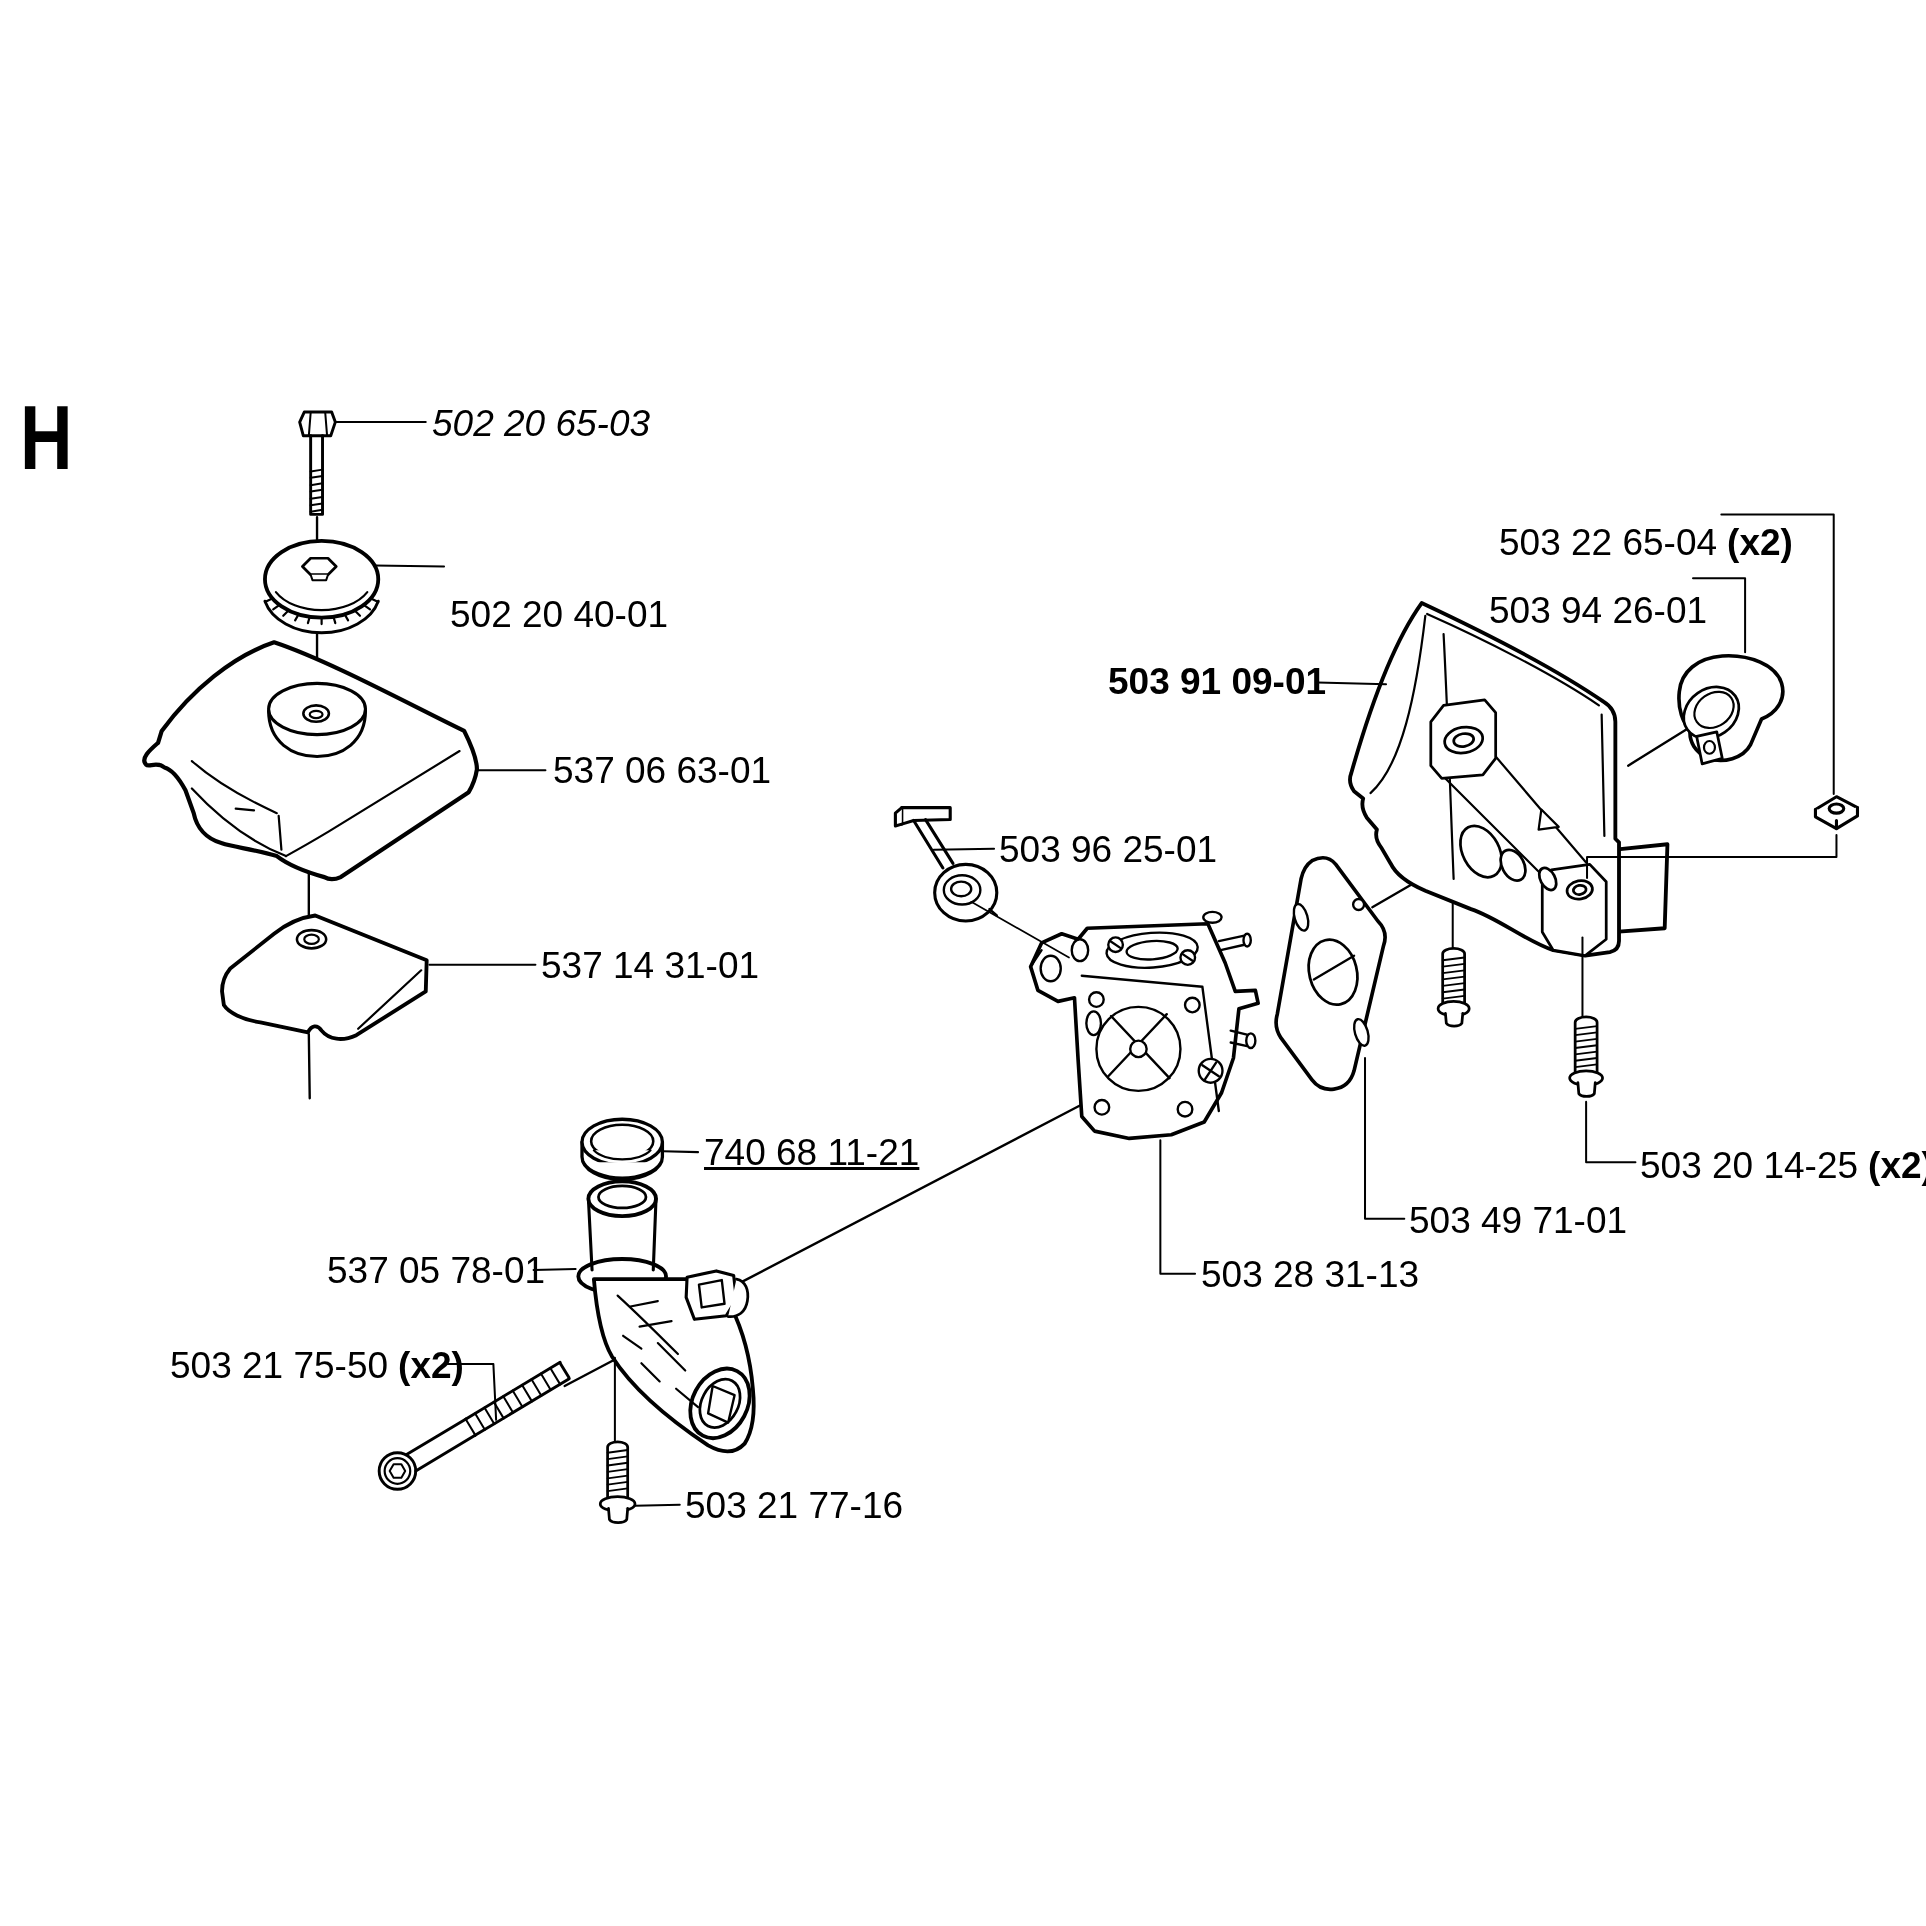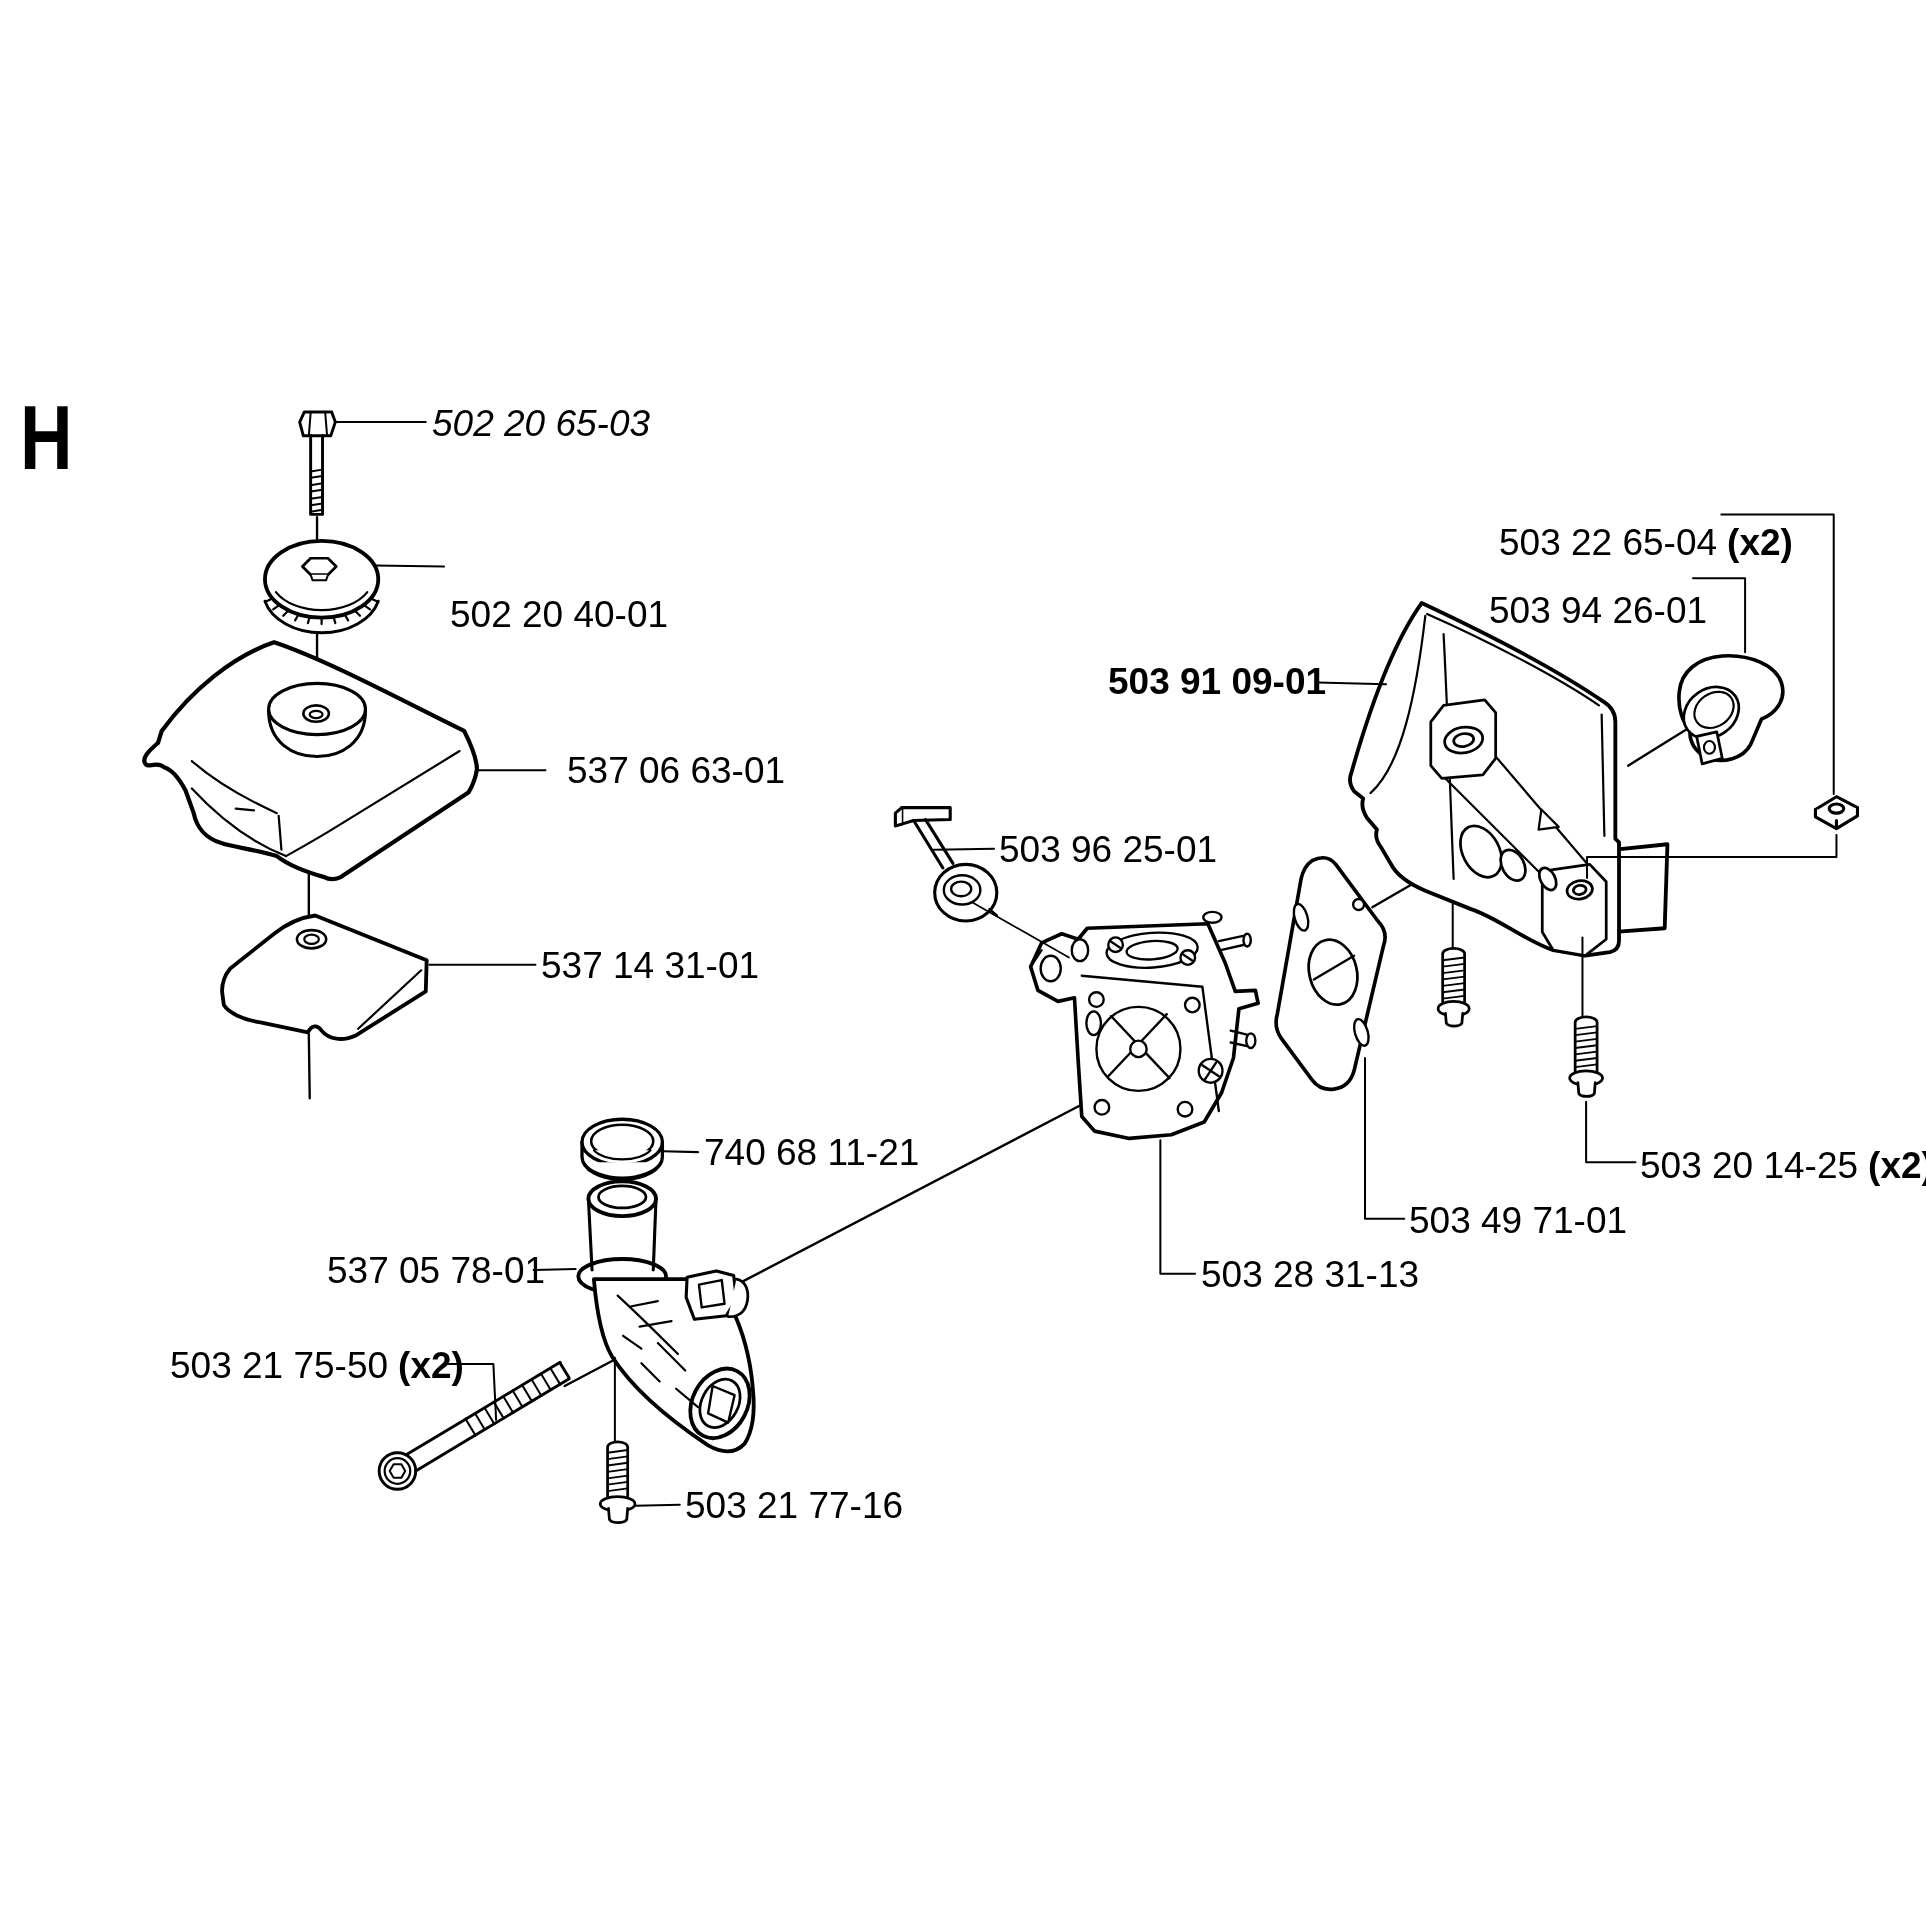--- a/index.html
+++ b/index.html
@@ -279,27 +279,27 @@
 </svg>
 
 <div class="section-letter" style="left:20px;top:392px;">H</div>
 
 <div class="label" style="left:432px;top:405px;font-style:italic;">
   <span>502 20 65-03</span>
 </div>
 <div class="label" style="left:450px;top:556px;margin-top:40px;">
   <span>502 20 40-01</span>
 </div>
-<div class="label" style="left:567px;top:752px;">
+<div class="label" style="left:553px;top:752px;">
   <span>537 06 63-01</span>
 </div>
 <div class="label" style="left:541px;top:947px;">
   <span>537 14 31-01</span>
 </div>
-<div class="label" style="left:704px;top:1134px;">
+<div class="label" style="left:704px;top:1134px;text-decoration:underline;">
   <span>740 68 11-21</span>
 </div>
 <div class="label" style="left:327px;top:1252px;">
   <span>537 05 78-01</span>
 </div>
 <div class="label" style="left:170px;top:1347px;">
   <span>503 21 75-50</span><span class="qty">(x2)</span>
 </div>
 <div class="label" style="left:685px;top:1487px;">
   <span>503 21 77-16</span>

